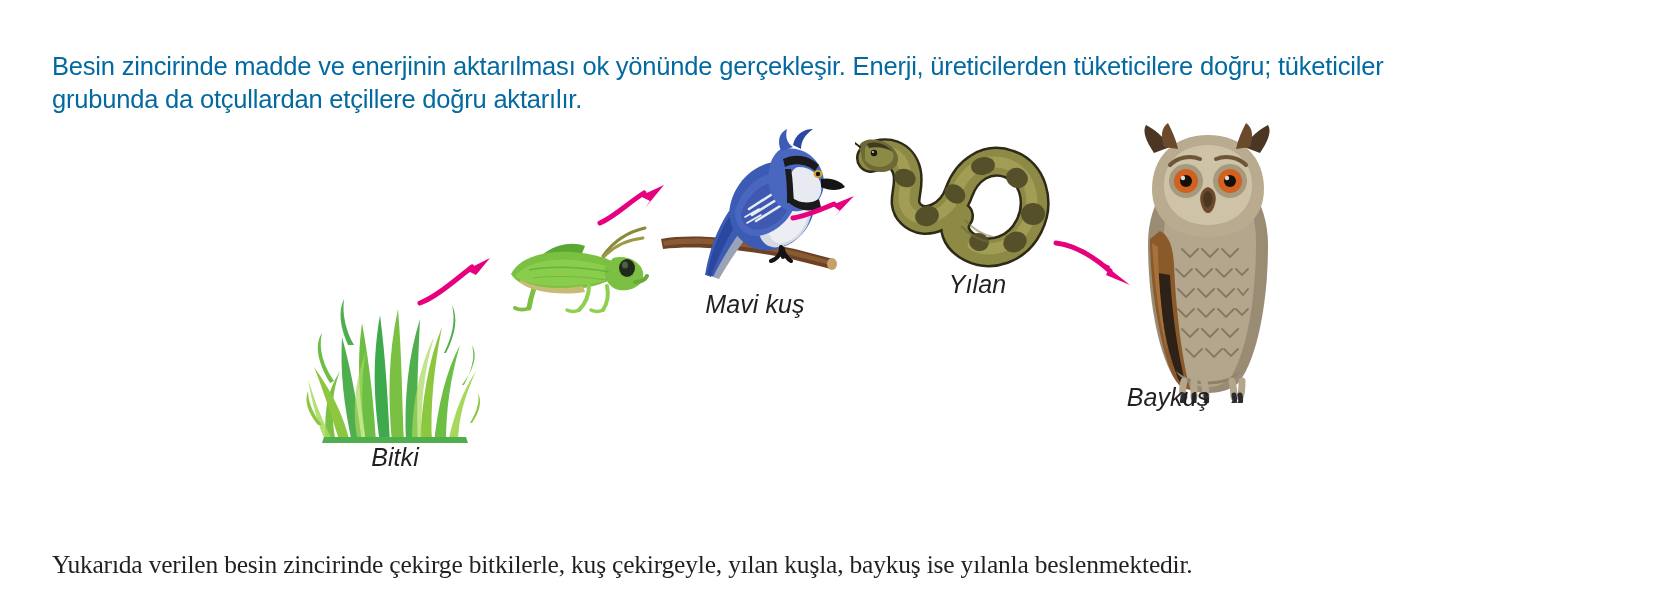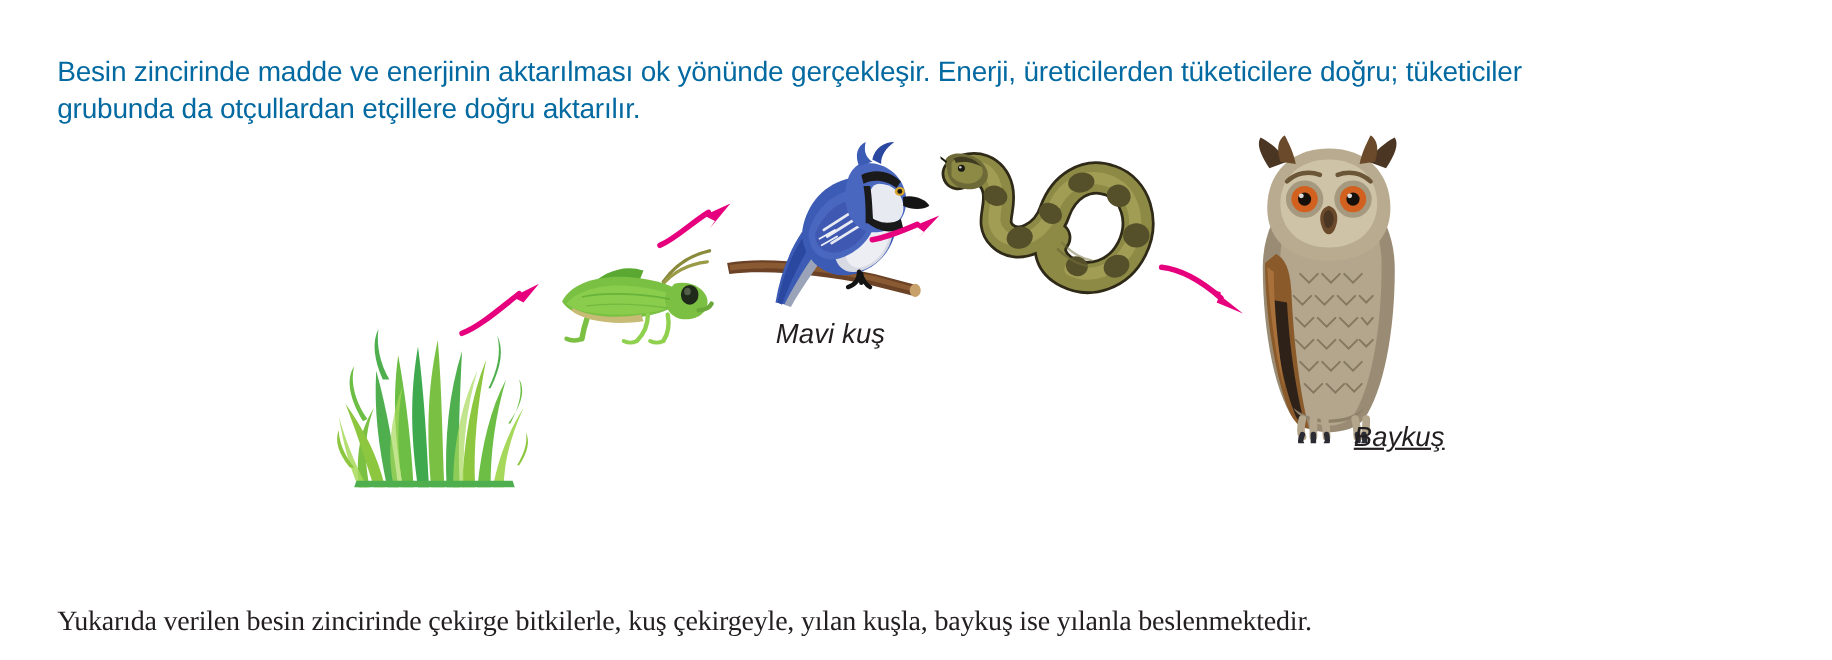--- a/index.html
+++ b/index.html
@@ -67,21 +67,21 @@
   
   #node-plant      { left: 300px; top: 170px;  width: 190px; height: 170px; }
   #label-plant     { left: 300px; top: 338px;  width: 190px; }
   #node-grasshopper{ left: 485px; top: 115px;  width: 165px; height: 100px; }
   #label-grasshopper{left: 480px; top: 208px;  width: 190px; }
   #node-bird       { left: 655px; top: 20px;   width: 190px; height: 160px; }
   #label-bird      { left: 640px; top: 185px;  width: 230px; }
   #node-snake      { left: 855px; top: 25px;   width: 260px; height: 145px; }
   #label-snake     { left: 885px; top: 165px;  width: 185px; }
   #node-owl        { left: 1120px; top: 18px;  width: 175px; height: 280px; }
-  #label-owl       { left: 1152px; top: 278px; width: 240px; text-decoration: underline; }
+  #label-owl       { left: 1048px; top: 278px; width: 240px; }
   
   #arrow-plant-grasshopper   { left: 416px; top: 148px; width: 80px;  height: 55px; }
   #arrow-grasshopper-bird    { left: 596px; top: 78px;  width: 72px;  height: 45px; }
   #arrow-bird-snake          { left: 790px; top: 85px;  width: 68px;  height: 35px; }
   #arrow-snake-owl           { left: 1052px; top: 130px; width: 85px; height: 55px; }
 </style>
 </head>
 <body>
 
 <div class="page">
@@ -112,20 +112,21 @@
           <path d="M162 110 C174 94 178 80 172 70 C176 84 170 98 164 110 Z" fill="#6cbe45"></path>
           <path d="M18 150 C8 138 4 126 8 116 C8 128 14 140 22 150 Z" fill="#8dc63f"></path>
           <path d="M172 148 C180 136 182 126 178 118 C180 128 176 138 170 148 Z" fill="#8dc63f"></path>
           <path d="M48 70 C40 52 38 36 44 24 C42 40 46 56 54 70 Z" fill="#4faf4e"></path>
           <path d="M146 78 C156 58 158 42 152 30 C156 46 152 62 144 78 Z" fill="#4faf4e"></path>
 
           <path d="M22 168 L168 168 L166 162 L24 162 Z" fill="#4faf4e"></path>
         </g>
       </svg>
     </div>
+    <div class="node-label" id="label-plant">Bitki</div>
 
     <div class="arrow" id="arrow-plant-grasshopper">
       <svg width="80" height="55" viewBox="0 0 80 55">
         <path d="M4 50 C20 44 38 28 56 14" stroke="#e6007e" stroke-width="5" fill="none" stroke-linecap="round"></path>
         <path d="M74 5 L50 17 L60 22 L55 28 Z" fill="#e6007e"></path>
       </svg>
     </div>
 
     <div class="node" id="node-grasshopper">
       <svg width="165" height="100" viewBox="0 0 165 100">
@@ -248,20 +249,21 @@
           <circle cx="19" cy="23" r="3.2" fill="#1b1a12"></circle>
           <circle cx="18" cy="22" r="1.1" fill="#ffffff" opacity="0.8"></circle>
 
           <path d="M5 17 C0 13 -4 10 -7 9" stroke="#1b1a12" stroke-width="1.8" fill="none" stroke-linecap="round"></path>
 
           <path d="M106 96 C114 104 124 110 134 112" stroke="#6e6a38" stroke-width="2" fill="none" opacity="0.7"></path>
           <path d="M110 90 C118 99 128 105 138 107" stroke="#6e6a38" stroke-width="2" fill="none" opacity="0.5"></path>
         </g>
       </svg>
     </div>
+    <div class="node-label" id="label-snake">Yılan</div>
 
     <div class="arrow" id="arrow-snake-owl">
       <svg width="85" height="55" viewBox="0 0 85 55">
         <path d="M4 8 C22 10 42 22 58 36" stroke="#e6007e" stroke-width="5" fill="none" stroke-linecap="round"></path>
         <path d="M78 50 L54 40 L58 31 L50 28 Z" fill="#e6007e"></path>
       </svg>
     </div>
 
     <div class="node" id="node-owl">
       <svg width="175" height="280" viewBox="0 0 175 280">

